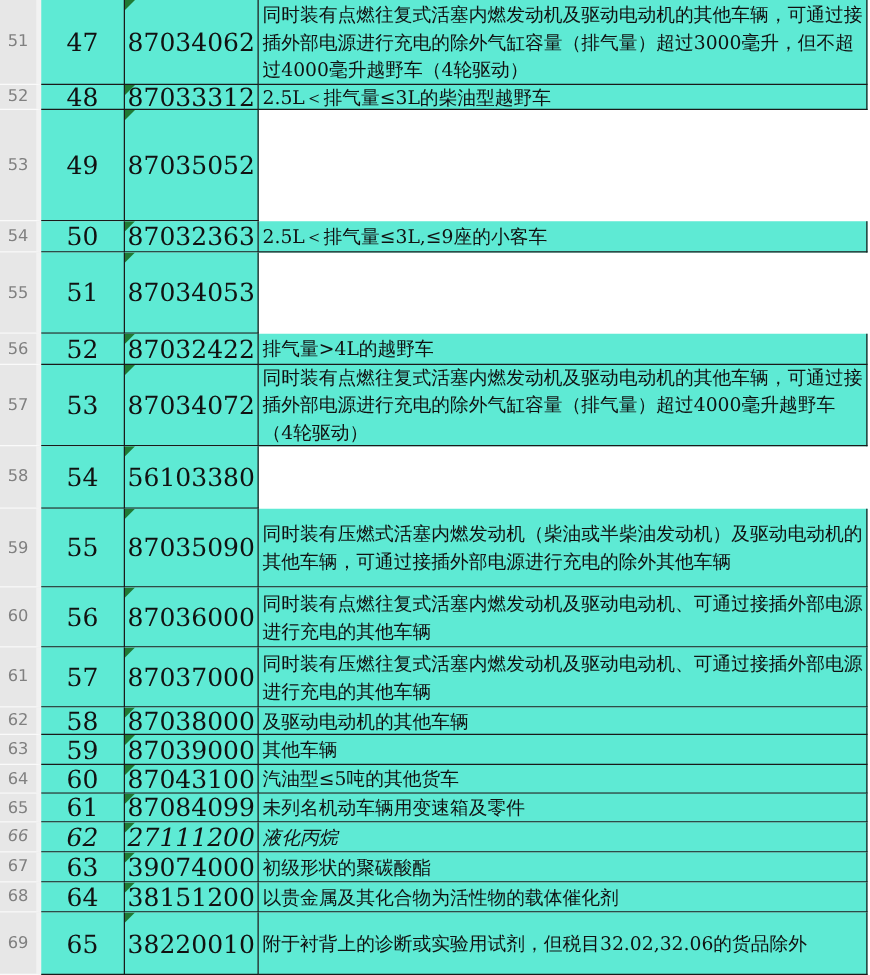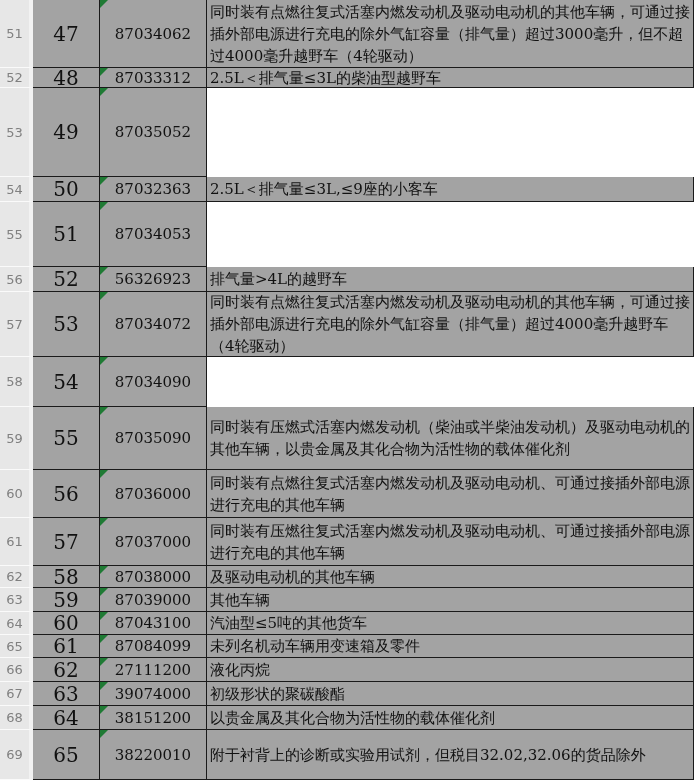--- a/index.html
+++ b/index.html
@@ -40,33 +40,33 @@
     font-size: 13px;
     overflow: hidden;
   }
   .cell {
     box-sizing: border-box;
     border-right: 1px solid var(--border-col, #1a1a1a);
     border-bottom: 1px solid var(--border-col, #1a1a1a);
     display: flex;
     align-items: center;
     overflow: hidden;
-    background: #a3a3a3;
+    background: #5eead4;
   }
   .seq-cell {
     width: 67px;
     flex: 0 0 67px;
     justify-content: center;
     font-size: 20px;
   }
   .code-cell {
     width: 107px;
     flex: 0 0 107px;
     justify-content: center;
-    font-size: 15px;
+    font-size: 20px;
     position: relative;
   }
   .desc-cell {
     flex: 1 1 auto;
     padding: 1px 3px 1px 3px;
     font-size: 15px;
     line-height: 22px;
     justify-content: flex-start;
     text-align: left;
     word-break: break-all;
@@ -131,52 +131,52 @@
       <span class="tri"></span>
       <span>87034053</span>
     </div>
   </div>
 
   <div class="row" style="height: 25px;">
     <div class="gutter-cell">56</div>
     <div class="cell seq-cell">52</div>
     <div class="cell code-cell">
       <span class="tri"></span>
-      <span>56326923</span>
+      <span>87032422</span>
     </div>
     <div class="cell desc-cell">排气量&gt;4L的越野车</div>
   </div>
 
   <div class="row" style="height: 65px;">
     <div class="gutter-cell">57</div>
     <div class="cell seq-cell">53</div>
     <div class="cell code-cell">
       <span class="tri"></span>
       <span>87034072</span>
     </div>
     <div class="cell desc-cell">同时装有点燃往复式活塞内燃发动机及驱动电动机的其他车辆，可通过接插外部电源进行充电的除外气缸容量（排气量）超过4000毫升越野车（4轮驱动）</div>
   </div>
 
   <div class="row" style="height: 50px;">
     <div class="gutter-cell">58</div>
     <div class="cell seq-cell">54</div>
     <div class="cell code-cell">
       <span class="tri"></span>
-      <span>87034090</span>
+      <span>56103380</span>
     </div>
   </div>
 
   <div class="row" style="height: 63px;">
     <div class="gutter-cell">59</div>
     <div class="cell seq-cell">55</div>
     <div class="cell code-cell">
       <span class="tri"></span>
       <span>87035090</span>
     </div>
-    <div class="cell desc-cell">同时装有压燃式活塞内燃发动机（柴油或半柴油发动机）及驱动电动机的其他车辆，以贵金属及其化合物为活性物的载体催化剂</div>
+    <div class="cell desc-cell">同时装有压燃式活塞内燃发动机（柴油或半柴油发动机）及驱动电动机的其他车辆，可通过接插外部电源进行充电的除外其他车辆</div>
   </div>
 
   <div class="row" style="height: 48px;">
     <div class="gutter-cell">60</div>
     <div class="cell seq-cell">56</div>
     <div class="cell code-cell">
       <span class="tri"></span>
       <span>87036000</span>
     </div>
     <div class="cell desc-cell">同时装有点燃往复式活塞内燃发动机及驱动电动机、可通过接插外部电源进行充电的其他车辆</div>
@@ -225,21 +225,21 @@
   <div class="row" style="height: 23px;">
     <div class="gutter-cell">65</div>
     <div class="cell seq-cell">61</div>
     <div class="cell code-cell">
       <span class="tri"></span>
       <span>87084099</span>
     </div>
     <div class="cell desc-cell">未列名机动车辆用变速箱及零件</div>
   </div>
 
-  <div class="row" style="height: 24px;">
+  <div class="row" style="height: 24px; font-style: italic;">
     <div class="gutter-cell">66</div>
     <div class="cell seq-cell">62</div>
     <div class="cell code-cell">
       <span class="tri"></span>
       <span>27111200</span>
     </div>
     <div class="cell desc-cell">液化丙烷</div>
   </div>
 
   <div class="row" style="height: 24px;">

